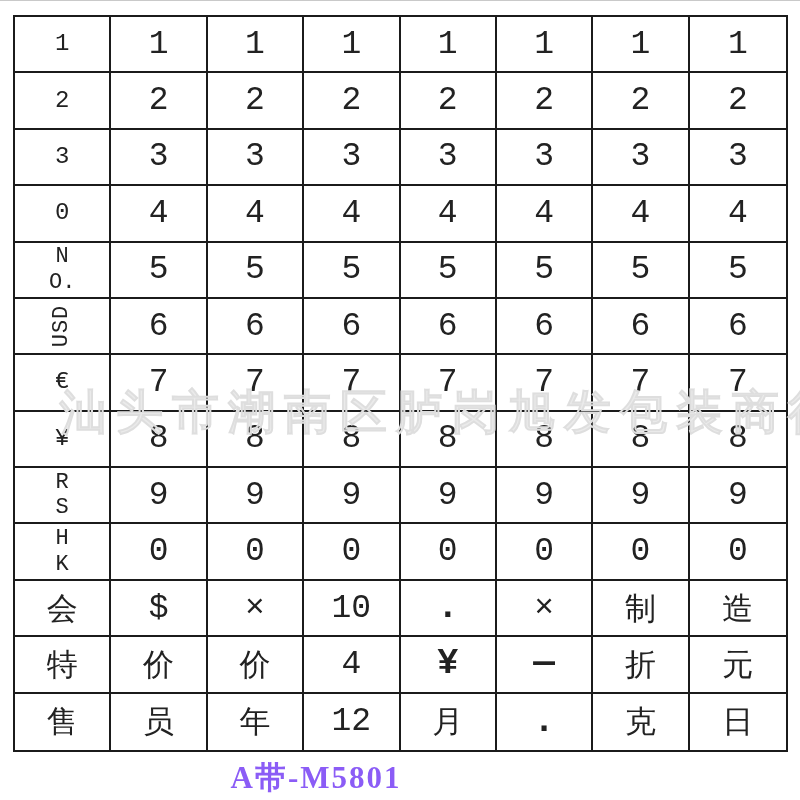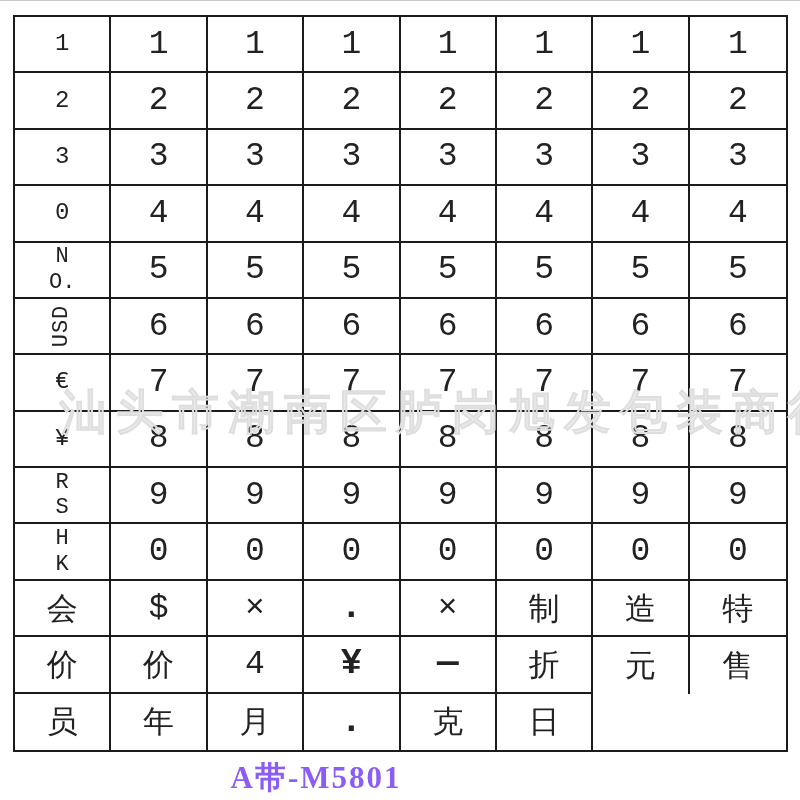--- a/index.html
+++ b/index.html
@@ -311,20 +311,23 @@
     </div>
     <div class="cell cjk">
       <span>会</span>
     </div>
     <div class="cell">
       <span>$</span>
     </div>
     <div class="cell">
       <span>×</span>
     </div>
+    <div class="cell">
+      <span>10</span>
+    </div>
     <div class="cell boldsym">
       <span>.</span>
     </div>
     <div class="cell">
       <span>×</span>
     </div>
     <div class="cell cjk">
       <span>制</span>
     </div>
     <div class="cell cjk">
@@ -356,20 +359,23 @@
     </div>
     <div class="cell cjk">
       <span>售</span>
     </div>
     <div class="cell cjk">
       <span>员</span>
     </div>
     <div class="cell cjk">
       <span>年</span>
     </div>
+    <div class="cell">
+      <span>12</span>
+    </div>
     <div class="cell cjk">
       <span>月</span>
     </div>
     <div class="cell boldsym">
       <span>.</span>
     </div>
     <div class="cell cjk">
       <span>克</span>
     </div>
     <div class="cell cjk">

